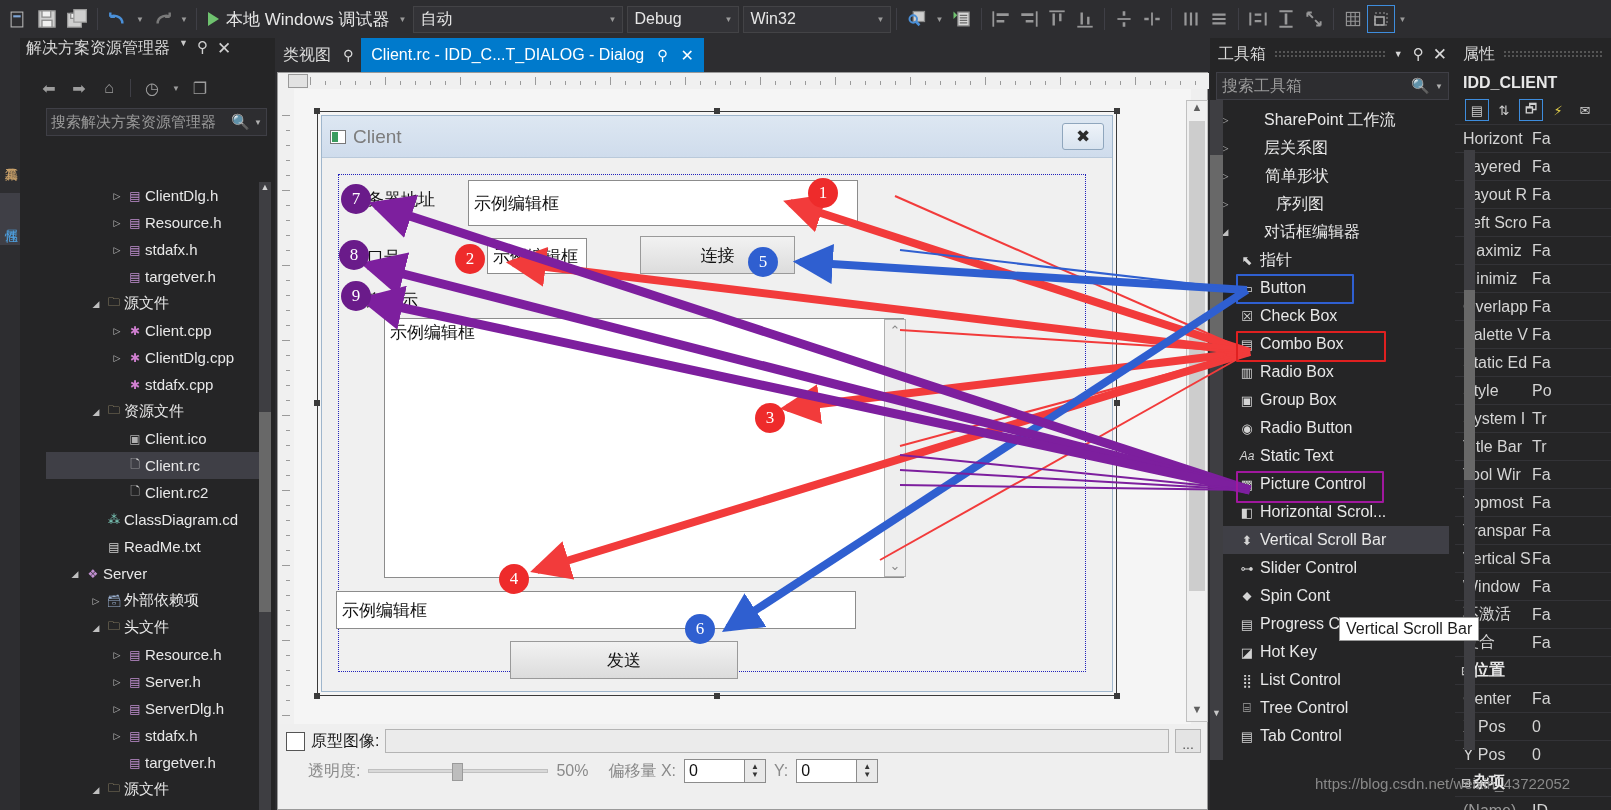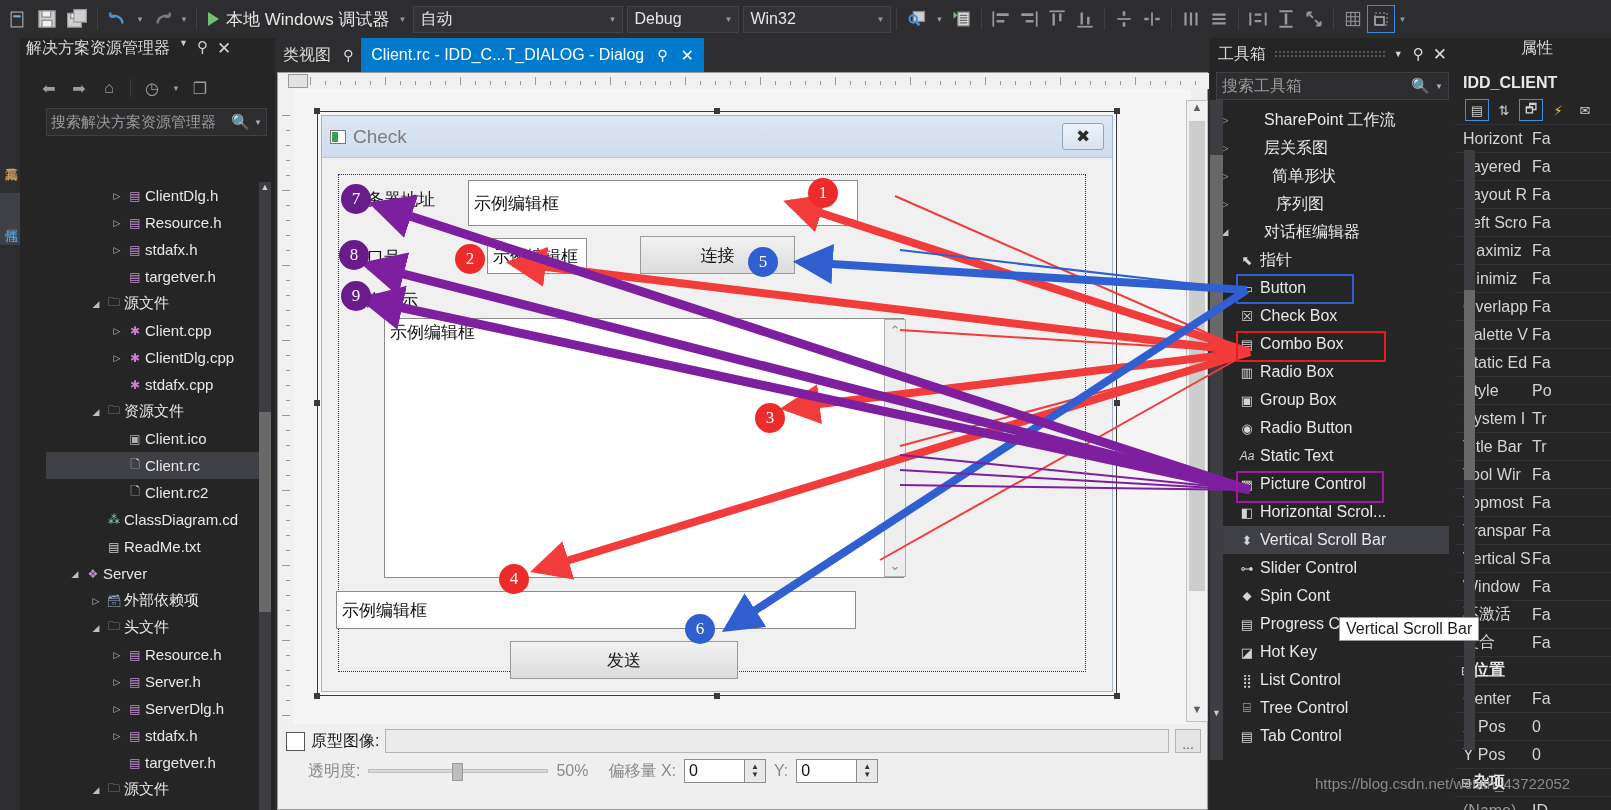--- a/index.html
+++ b/index.html
@@ -143,21 +143,21 @@
   .hl { position:absolute; border:2px solid #3a6fd8; border-radius:1px; }
   .tbx-sb { position:absolute; left:1210px; top:100px; width:13px; height:660px; background:#3e3e42; }
   .tbx-sb .thumb { position:absolute; left:0; top:55px; width:13px; height:185px; background:#686868; }
   .tbx-sb .dn { position:absolute; left:0; bottom:42px; width:13px; color:#c8c8c8; font-size:9px;
     text-align:center; }
   .tooltip { position:absolute; background:#fff; border:1px solid #9a9a9a; color:#1a1a1a;
     font-size:16px; padding:2px 6px; white-space:nowrap; z-index:40; }
 
   
   .props { position:absolute; left:1455px; top:38px; width:156px; height:772px; background:#252526; }
-  .props-head { height:32px; display:flex; align-items:center; padding-left:8px; color:#d8d8d8; font-size:16px;flex-direction:column; }
+  .props-head { height:32px; display:flex; align-items:center; padding-left:8px; color:#d8d8d8; font-size:16px; }
   .props-id { height:26px; display:flex; align-items:center; padding-left:8px; color:#e8e8e8;
     font-size:16px; font-weight:bold; white-space:nowrap; overflow:hidden; }
   .props-tb { height:28px; display:flex; align-items:center; gap:3px; padding-left:10px; }
   .ptb { width:24px; height:22px; display:flex; align-items:center; justify-content:center;
     color:#d0d0d0; font-size:13px; }
   .ptb.on { border:1px solid #3e8ddd; }
   .prow { height:28px; display:flex; align-items:center; color:#d4d4d4; font-size:16px;
     border-top:1px solid #333337; white-space:nowrap; overflow:hidden; }
   .prow .k { width:77px; padding-left:8px; overflow:hidden; flex:none; }
   .prow .v { flex:1; overflow:hidden; }
@@ -643,21 +643,21 @@
         <div class="handle" style="left:820px; top:19px"></div>
         <div class="handle" style="left:820px; top:311px"></div>
         <div class="handle" style="left:820px; top:604px"></div>
         <div class="handle" style="left:420px; top:604px"></div>
         <div class="handle" style="left:20px;  top:604px"></div>
         <div class="handle" style="left:20px;  top:311px"></div>
 
         <div class="dlg">
           <div class="dlg-tb">
             <span class="appico"></span>
-            <span class="title">Check</span>
+            <span class="title">Client</span>
             <span class="dlg-x">✖</span>
           </div>
           <div class="dlg-body">
             <div class="guide" style="left:16px;top:16px;right:26px;bottom:20px"></div>
 
             <div class="st" style="left:28px;top:30px">服务器地址</div>
             <div class="edit" style="left:146px;top:22px;width:390px;height:46px;line-height:42px">示例编辑框</div>
 
             <div class="st" style="left:28px;top:88px">端口号</div>
             <div class="edit" style="left:165px;top:80px;width:100px;height:36px;line-height:32px">示例编辑框</div>
@@ -737,21 +737,21 @@
           <span style="margin-left: 4px;">SharePoint 工作流</span>
         </div>
         <div class="trow">
           <span class="arw">▷</span>
           <span class="tic"></span>
           <span style="margin-left: 4px;">层关系图</span>
         </div>
         <div class="trow">
           <span class="arw">▷</span>
           <span class="tic"></span>
-          <span style="margin-left: 12px;">简单形状</span>
+          <span style="margin-left: 5px;">简单形状</span>
         </div>
         <div class="trow">
           <span class="arw">▷</span>
           <span class="tic"></span>
           <span style="margin-left: 16px;">序列图</span>
         </div>
         <div class="trow">
           <span class="arw">◢</span>
           <span class="tic"></span>
           <span style="margin-left: 4px;">对话框编辑器</span>

